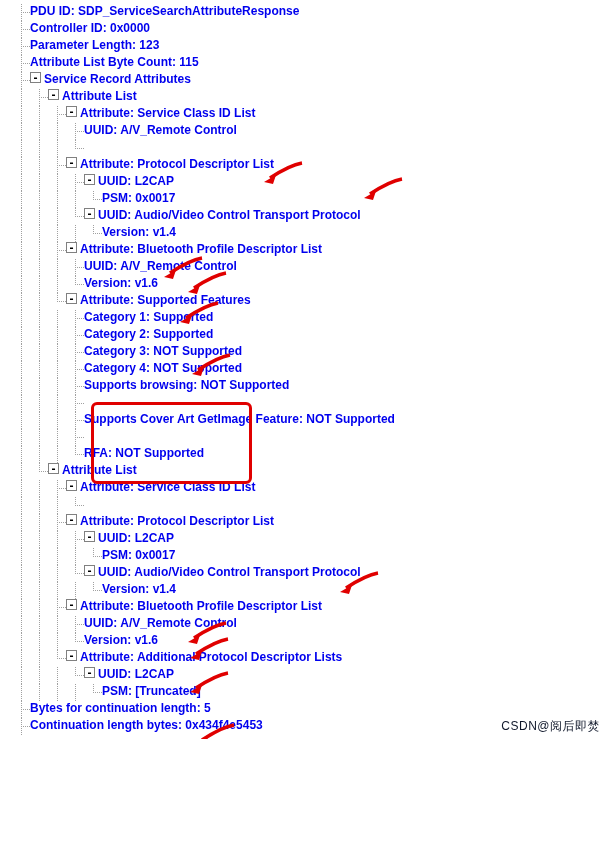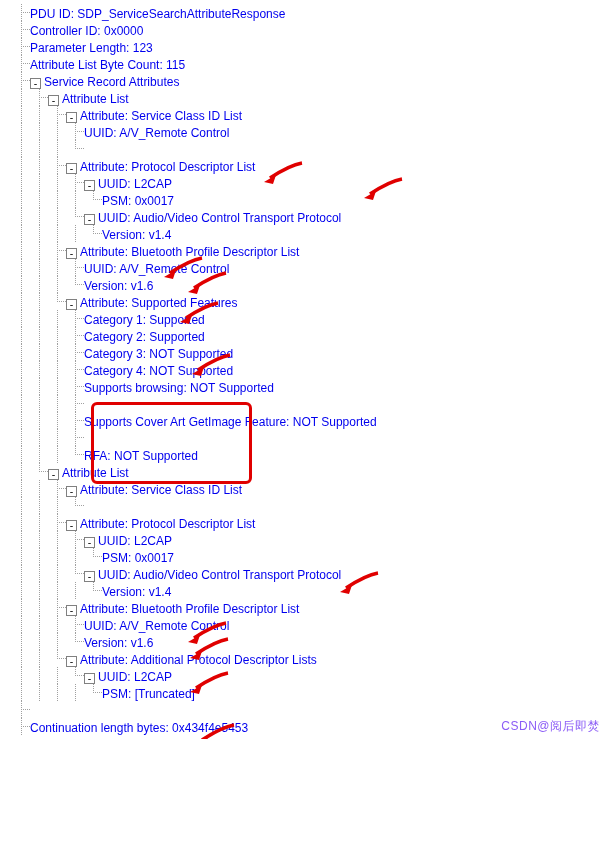--- a/index.html
+++ b/index.html
@@ -8,24 +8,25 @@
     font-family: Tahoma, "Segoe UI", Arial, sans-serif;
     font-size: 12px;
     background: #ffffff;
     color: #0000ee;
     width: 606px;
     box-sizing: border-box;
     position: relative;
   }
   .row {
     display: flex;
-    align-items: flex-end;
+    align-items: flex-start;
     height: 17px;
     white-space: nowrap;
     position: relative;
+    font-weight: bold;
   }
   .pad { display:inline-block; width:18px; height:17px; position:relative; }
   .pad::before {
     content:"";
     position:absolute;
     left:9px; top:0; bottom:0;
     border-left:1px dotted #a0a0a0;
   }
   .conn {
     display:inline-block; width:18px; height:17px; position:relative;
@@ -58,21 +59,21 @@
   }
   .arrow {
     position:absolute;
     pointer-events:none;
   }
   .arrow svg { display:block; }
   .watermark {
     position:absolute;
     right:6px; bottom:4px;
     font-size:12px;
-    color:#8b5cf6;
+    color:#0f172a;
     font-family:Arial,sans-serif;
     letter-spacing:0.5px;
   }
 </style>
 </head>
 <body>
 
 <div class="row">
     <span class="conn"></span>
     <span class="lbl">PDU ID: SDP_ServiceSearchAttributeResponse</span>
@@ -356,20 +357,21 @@
     <span class="pad"></span>
     <span class="pad"></span>
     <span class="pad"></span>
     <span class="pad"></span>
     <span class="conn last"></span>
     <span class="lbl">PSM: [Truncated]</span>
   </div>
 
 <div class="row">
     <span class="conn"></span>
+    <span class="lbl">Bytes for continuation length: 5</span>
   </div>
 <div class="row">
     <span class="conn"></span>
     <span class="lbl">Continuation length bytes: 0x434f4e5453</span>
   </div>
 
 <div class="red-box" id="redbox" style="left: 91px; top: 402px; width: 155px; height: 76px;"></div>
 
 <div id="arrows">
     <div class="arrow" style="left: 262px; top: 160px;">

